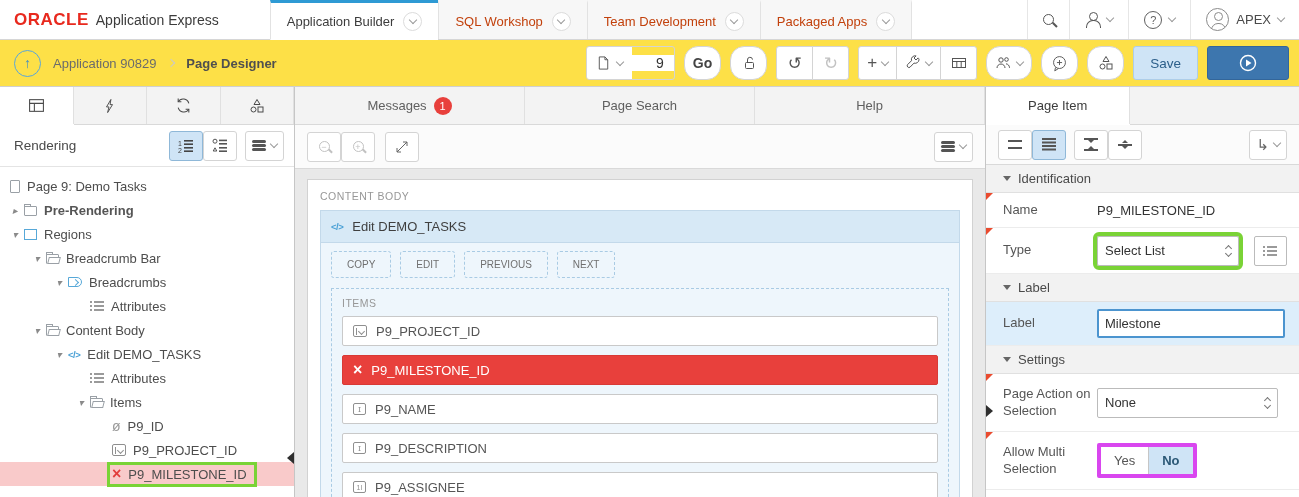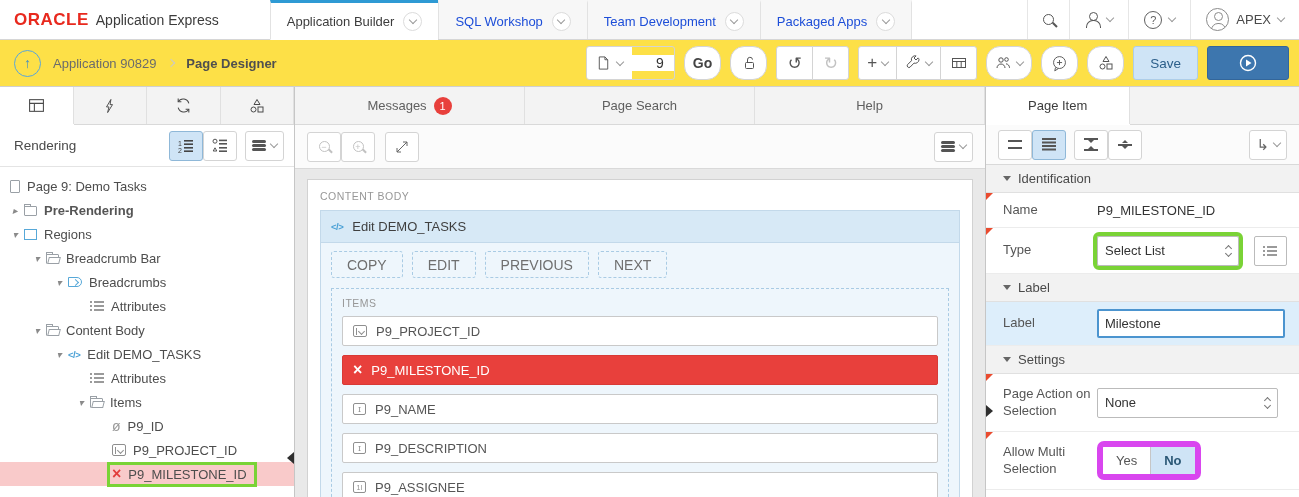--- a/index.html
+++ b/index.html
@@ -5,21 +5,21 @@
   * { box-sizing: border-box; margin: 0; padding: 0; }
   body { font-family: "Liberation Sans", sans-serif; width: 1299px; height: 497px; overflow: hidden; background: #fff; color: #4a4a4a; }
   .app { width: 1299px; height: 497px; display: flex; flex-direction: column; font-size: 13px; }
 
   
   .hdr { height: 40px; display: flex; align-items: stretch; border-bottom: 1px solid #d6d6d6; background: #fff; flex: none; }
   .logo { display: flex; align-items: center; padding: 0 20px 0 14px; min-width: 230px; }
   .logo-oracle { color: #e8291e; font-weight: bold; font-size: 17px; letter-spacing: .5px; margin-right: 7px; }
   .logo-prod { color: #3c3c3c; font-size: 14px; white-space: nowrap; }
   .hdr-tabs { display: flex; align-items: stretch; }
-  .hdr-tab { display: flex; align-items: center; padding: 0 16px; background: #f7f7f7; border-left: 1px solid #e2e2e2; color: #1d4ed8; cursor: pointer; border-top: 3px solid transparent; white-space: nowrap; }
+  .hdr-tab { display: flex; align-items: center; padding: 0 16px; background: #f7f7f7; border-left: 1px solid #e2e2e2; color: #c2410c; cursor: pointer; border-top: 3px solid transparent; white-space: nowrap; }
   .hdr-tab:last-child { border-right: 1px solid #e2e2e2; }
   .hdr-tab.active { background: #fff; border-top: 3px solid #2e9ad4; color: #3c3c3c; border-bottom: 1px solid #fff; margin-bottom: -1px; margin-left: 31px; }
   .circ { width: 19px; height: 19px; border: 1px solid #dcdcdc; border-radius: 50%; display: inline-flex; align-items: center; justify-content: center; margin-left: 9px; flex: none; background: #fff; }
   .chev { width: 6px; height: 6px; border-right: 1.5px solid #9a9a9a; border-bottom: 1.5px solid #9a9a9a; transform: rotate(45deg); display: inline-block; margin-top: -3px; }
   .hdr-icons { margin-left: auto; display: flex; align-items: stretch; }
   .hdr-icell { display: flex; align-items: center; gap: 7px; padding: 0 15px; border-left: 1px solid #e6e6e6; cursor: pointer; color: #4a4a4a; }
   .mag { width: 11px; height: 11px; border: 1.6px solid #555; border-radius: 50%; position: relative; display: inline-block; }
   .mag::after { content: ''; position: absolute; width: 6px; height: 1.6px; background: #555; transform: rotate(45deg); right: -5px; bottom: -2px; }
   .person { width: 15px; height: 15px; position: relative; display: inline-block; }
   .person::before { content: ''; position: absolute; top: 0; left: 4px; width: 7px; height: 7px; border: 1.4px solid #555; border-radius: 50%; }
@@ -113,21 +113,21 @@
   .magz { width: 11px; height: 11px; border: 1.6px solid #c2c2c2; border-radius: 50%; position: relative; display: inline-flex; align-items: center; justify-content: center; font-size: 9px; color: #c2c2c2; }
   .magz::after { content: ''; position: absolute; width: 5px; height: 1.6px; background: #c2c2c2; transform: rotate(45deg); right: -4px; bottom: -1px; }
   .ccontent { flex: 1; padding: 10px 12px; overflow: hidden; }
   .card { background: #fff; border: 1px solid #d2d2d2; height: 200%; padding: 8px 12px; }
   .card-label, .items-label { font-size: 10.5px; color: #979797; letter-spacing: .5px; }
   .card-label { margin: 2px 0 8px; }
   .region { border: 1px solid #c3d9ea; background: #eef6fc; }
   .region-hd { background: #d7e9f6; border-bottom: 1px solid #c3d9ea; padding: 0 10px; height: 32px; display: flex; align-items: center; gap: 9px; color: #3f3f3f; }
   .region-bd { padding: 8px 10px; }
   .btnrow { display: flex; gap: 9px; }
-  .dashed-btn { border: 1px dashed #a9cbe4; background: transparent; color: #6f6f6f; font-size: 14px; padding: 0 15px; height: 27px; border-radius: 3px; font-family: inherit; cursor: pointer; }
+  .dashed-btn { border: 1px dashed #a9cbe4; background: transparent; color: #6f6f6f; font-size: 10px; padding: 0 15px; height: 27px; border-radius: 3px; font-family: inherit; cursor: pointer; }
   .items-wrap { margin-top: 10px; border: 1px dashed #a9cbe4; padding: 6px 10px 0; }
   .items-label { display: block; margin: 2px 0 7px; }
   .item-box { background: #fff; border: 1px solid #c9c9c9; border-radius: 2px; height: 30px; display: flex; align-items: center; gap: 9px; padding: 0 10px; margin-bottom: 9px; color: #555; cursor: pointer; }
   .item-box.error { background: #e8403c; border-color: #d83a36; color: #fff; }
 
   
   .rpanel { width: 314px; flex: none; border-left: 1px solid #c6c6c6; background: #fff; display: flex; flex-direction: column; position: relative; }
   .rtabs { height: 38px; display: flex; border-bottom: 1px solid #d9d9d9; background: #f3f3f3; flex: none; }
   .rtab { padding: 0 42px; display: flex; align-items: center; background: #fff; border-right: 1px solid #e0e0e0; box-shadow: 0 1px 0 #fff; color: #3c3c3c; cursor: pointer; }
   .rtools { height: 40px; display: flex; align-items: center; padding: 0 12px; background: #fbfbfb; border-bottom: 1px solid #d9d9d9; flex: none; gap: 8px; }
@@ -154,21 +154,21 @@
   .spin i { width: 5px; height: 5px; border-right: 1.4px solid #777; border-bottom: 1.4px solid #777; display: block; }
   .spin i.up { transform: rotate(-135deg); margin-bottom: 1px; }
   .spin i.dn { transform: rotate(45deg); margin-top: -1px; }
   .hl-green { outline: 4px solid #7ad336; }
   .type-sel { width: 148px; gap: 48px; }
   .lov-btn { width: 35px; height: 30px; border: 1px solid #bbb; border-radius: 2px; background: #fff; display: inline-flex; align-items: center; justify-content: center; cursor: pointer; margin-left: 9px; }
   .row-label { background: #ddeefb; height: 44px; }
   .label-input { width: 188px; height: 29px; border: 2px solid #4b94cf; border-radius: 2px; padding: 0 6px; font-size: 13px; font-family: inherit; color: #333; outline: none; }
   .row-tall { height: 58px; }
   .pa-sel { width: 181px; }
-  .tog { display: flex; border: 6px solid #d946ef; border-radius: 7px; overflow: hidden; }
+  .tog { display: flex; border: 4px solid #d946ef; border-radius: 2px; overflow: hidden; }
   .tog-yes { padding: 6px 13px; background: #fff; color: #555; border-right: 1px solid #c6c6c6; cursor: pointer; }
   .tog-no { padding: 6px 13px; background: #cfe4f6; color: #2b5876; font-weight: bold; cursor: pointer; }
   .split-right { position: absolute; left: 0; top: 318px; width: 0; height: 0; border-top: 6px solid transparent; border-bottom: 6px solid transparent; border-left: 7px solid #2e2e2e; cursor: pointer; }
   svg { display: block; }
 </style>
 </head>
 <body>
 
 <div class="app">
 

